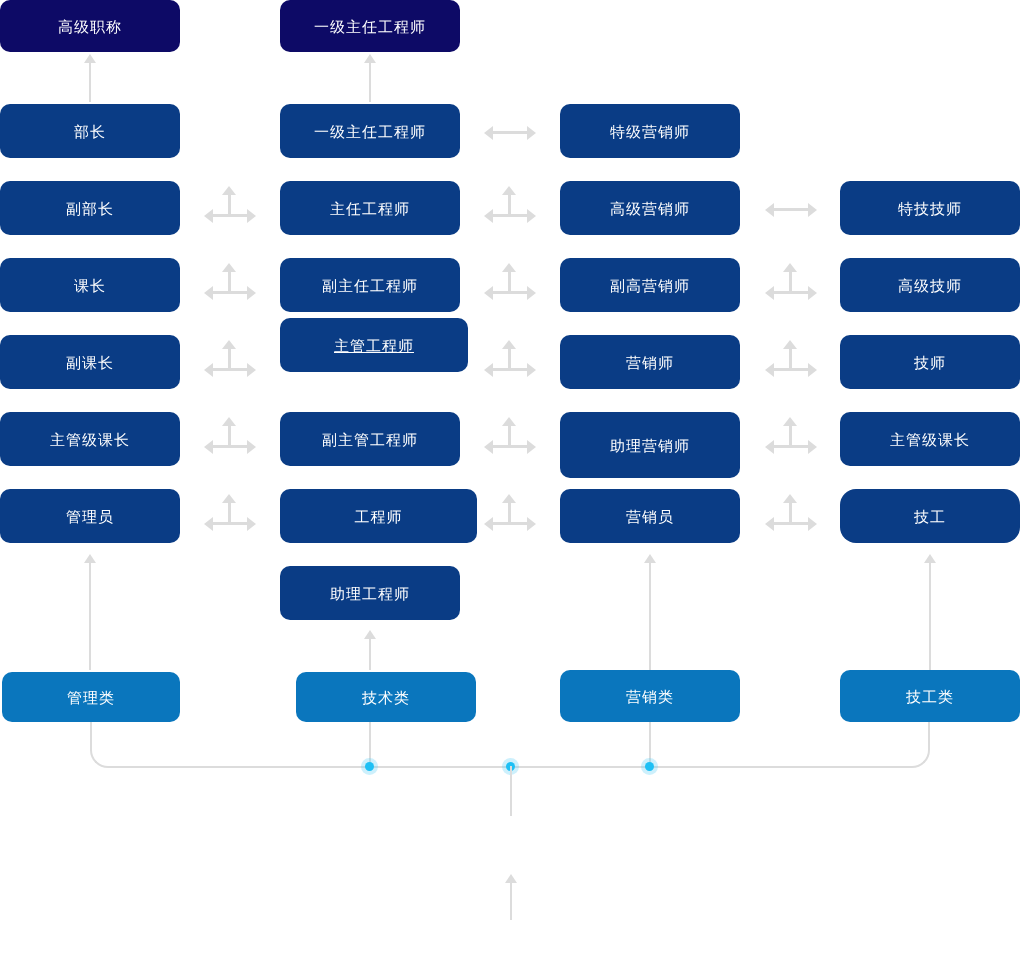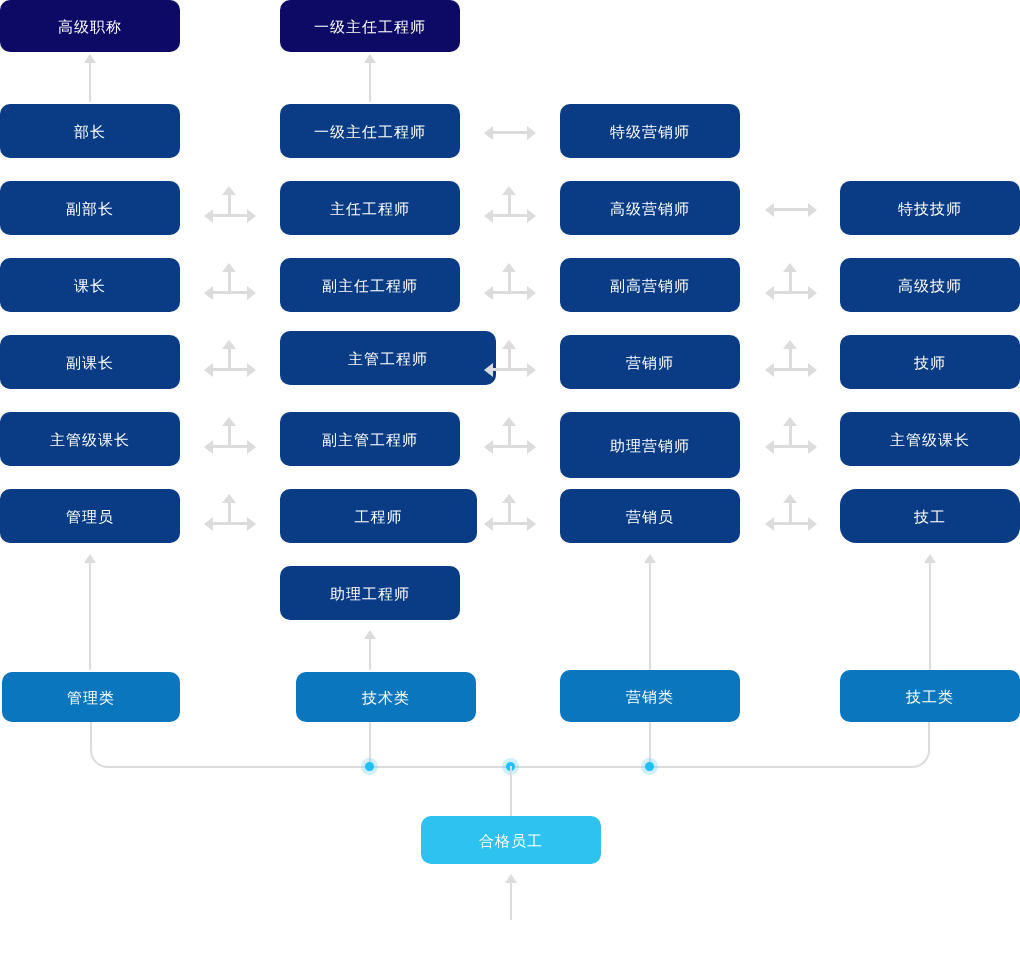--- a/index.html
+++ b/index.html
@@ -135,21 +135,21 @@
   <div class="uparrow" style="left:84px;top:554px;"></div>
   <div class="node lvl-category" style="left:2px;top:672px;width:178px;height:50px;">管理类</div>
 
   <div class="node lvl-top" style="left:280px;top:0px;width:180px;height:52px;">一级主任工程师</div>
   <div class="vline" style="left:369px;top:56px;height:46px;"></div>
   <div class="uparrow" style="left:364px;top:54px;"></div>
 
   <div class="node lvl-rank" style="left:280px;top:104px;width:180px;height:54px;">一级主任工程师</div>
   <div class="node lvl-rank" style="left:280px;top:181px;width:180px;height:54px;">主任工程师</div>
   <div class="node lvl-rank" style="left:280px;top:258px;width:180px;height:54px;">副主任工程师</div>
-  <div class="node lvl-rank" style="left:280px;top:331px;width:216px;height:54px;">主管工程师</div>
+  <div class="node lvl-rank" style="left:280px;top:318px;width:188px;height:54px;text-decoration:underline;">主管工程师</div>
   <div class="node lvl-rank" style="left:280px;top:412px;width:180px;height:54px;">副主管工程师</div>
   <div class="node lvl-rank" style="left:280px;top:489px;width:197px;height:54px;">工程师</div>
   <div class="node lvl-rank" style="left:280px;top:566px;width:180px;height:54px;">助理工程师</div>
 
   <div class="vline" style="left:369px;top:638px;height:32px;"></div>
   <div class="uparrow" style="left:364px;top:630px;"></div>
   <div class="node lvl-category" style="left:296px;top:672px;width:180px;height:50px;">技术类</div>
 
   <div class="node lvl-rank" style="left:560px;top:104px;width:180px;height:54px;">特级营销师</div>
   <div class="node lvl-rank" style="left:560px;top:181px;width:180px;height:54px;">高级营销师</div>
@@ -291,19 +291,18 @@
 
   <div class="vline" style="left:369px;top:722px;height:45px;"></div>
   <div class="vline" style="left:649px;top:722px;height:45px;"></div>
 
   <div class="dot" style="left:365px;top:762px;"></div>
   <div class="dot" style="left:506px;top:762px;"></div>
   <div class="dot" style="left:645px;top:762px;"></div>
 
   <div class="vline" style="left:510px;top:766px;height:50px;"></div>
 
-  <div class="node lvl-entry" style="left:421px;top:816px;width:180px;height:48px;">合格员工</div>
 
   <div class="vline" style="left:510px;top:882px;height:38px;"></div>
   <div class="uparrow" style="left:505px;top:874px;"></div>
 
 
 </div>
 
 </body></html>

